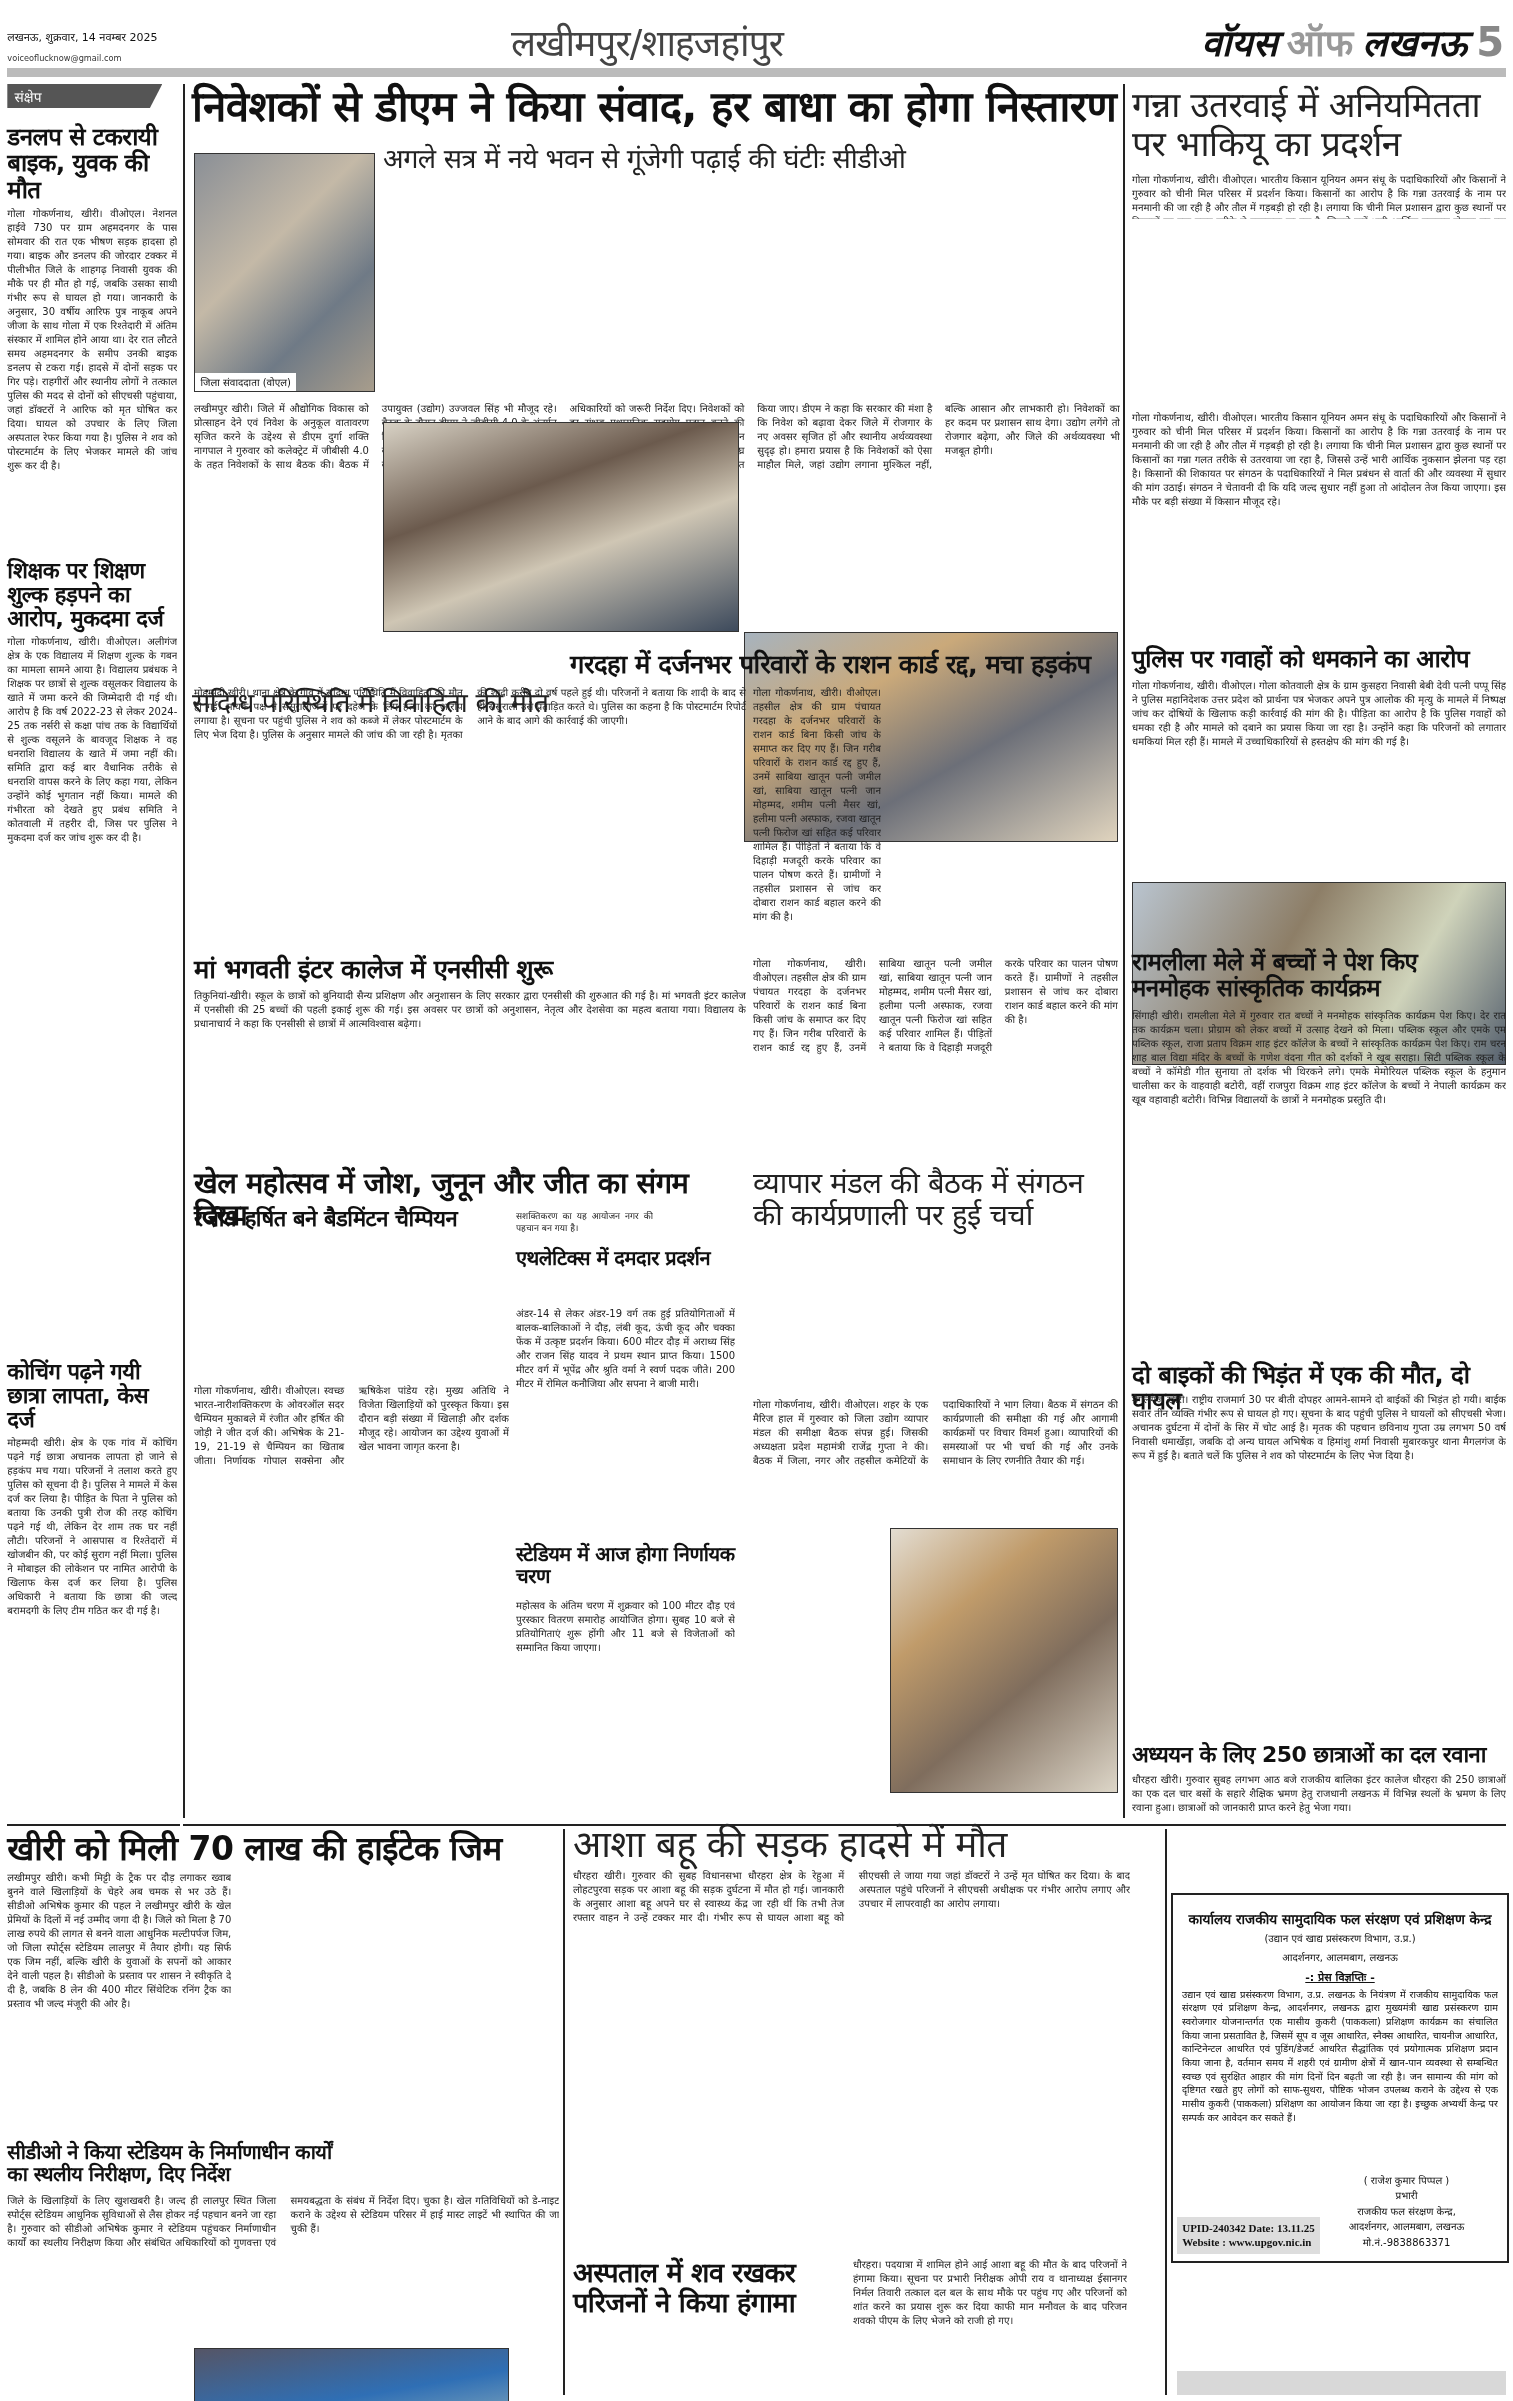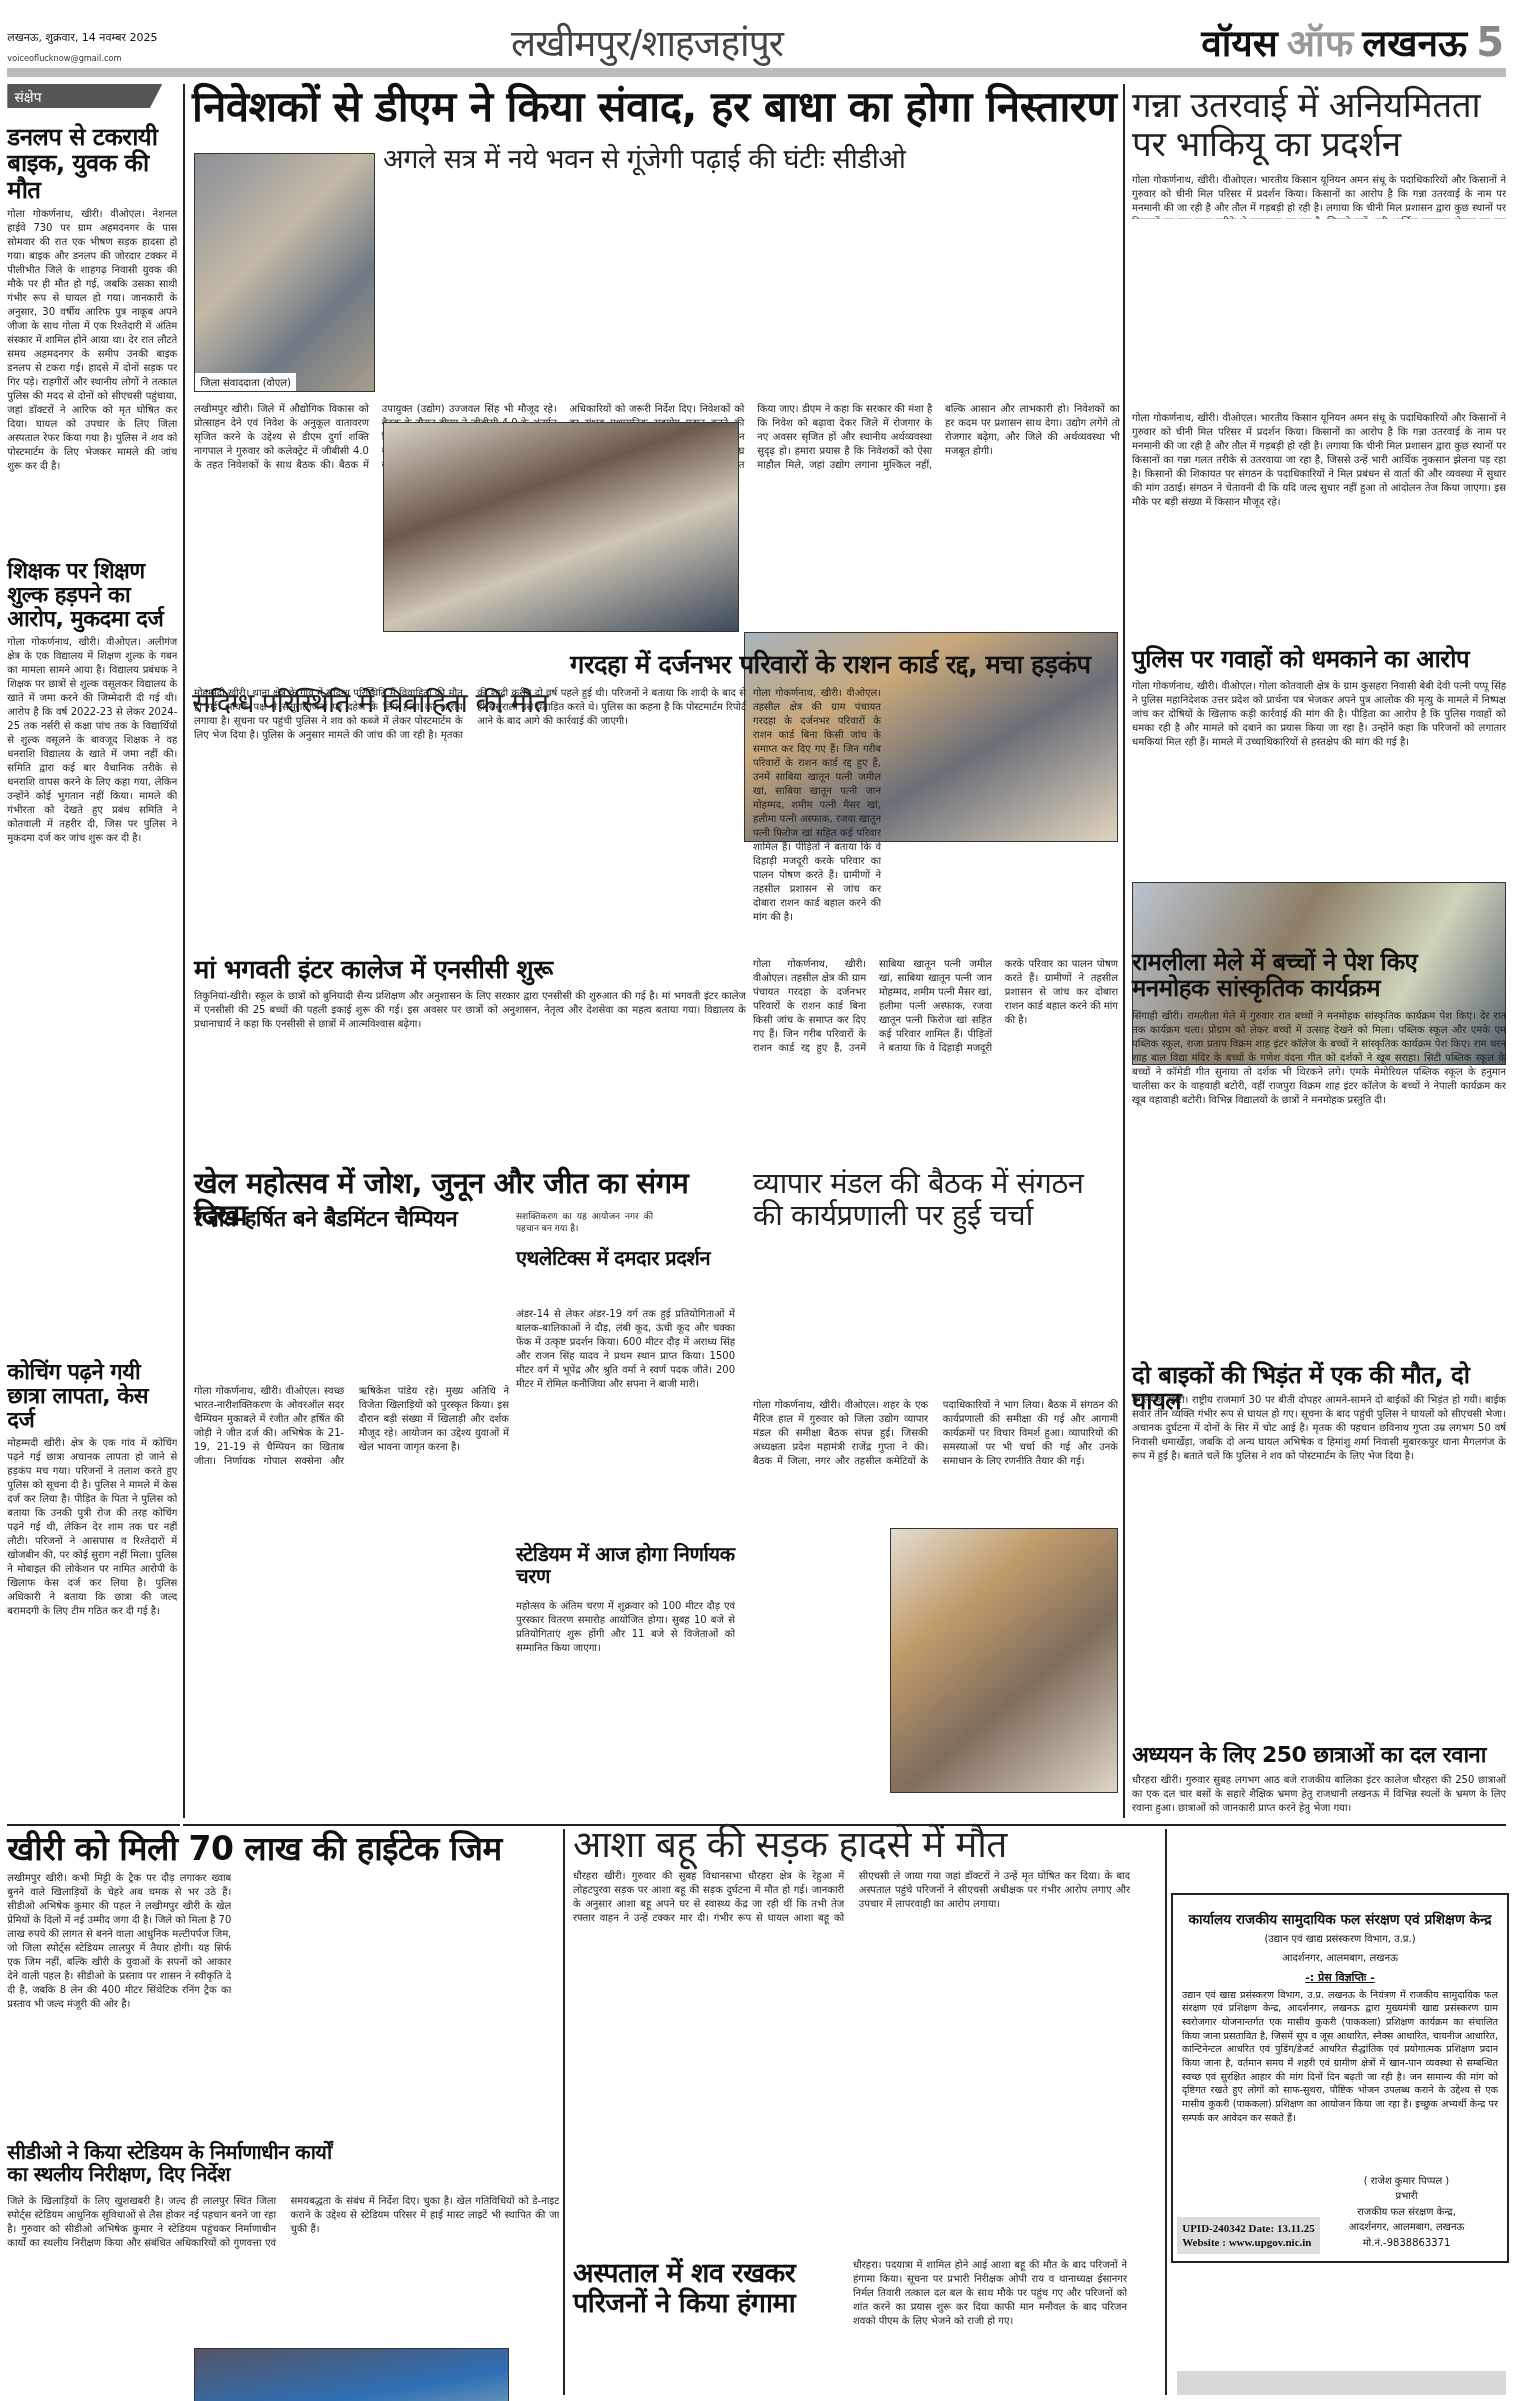--- a/index.html
+++ b/index.html
@@ -2,21 +2,21 @@
 <html style="font-size:14.6px"><head>
 <meta charset="utf-8">
 <style>
   * { box-sizing: border-box; margin: 0; padding: 0; }
   body { width: 1513px; height: 2401px; background: #fff; font-family: "DejaVu Sans", sans-serif; color: #111; position: relative; overflow: hidden; }
   .abs { position: absolute; }
   .masthead-left { left: 7.3px; top: 31px; font-size: 11px; line-height: 14.6px; }
   .masthead-left .email { font-size: 8.2px; margin-top: 5.5px; color: #333; }
   .masthead-center { left: 511px; top: 16.4px; font-size: 37px; font-weight: normal; color: #444; letter-spacing: -0.9px; }
   .masthead-right { right: 9px; top: 16.4px; font-size: 37px; font-weight: bold; display: flex; gap: 9px; align-items: baseline; }
-  .masthead-right .w1 { color: #111; }
+  .masthead-right .w1 { color: #111; font-style: italic; }
   .masthead-right .w2 { color: #999; }
   .masthead-right .pno { color: #888; font-size: 40px; }
   .gray-rule { left: 7.3px; top: 68px; width: 1499px; height: 9px; background: #bbb; }
   .bottom-rule { left: 1177px; top: 2371px; width: 329px; height: 24px; background: #d8d8d8; }
 
   .vline { background: #222; width: 1.8px; }
   .hline { background: #222; height: 1.8px; }
 
   .hed { font-weight: bold; line-height: 1.1; color: #111; letter-spacing: -0.5px; }
   .hed-light { font-weight: normal; line-height: 1.1; color: #222; letter-spacing: -0.5px; }

